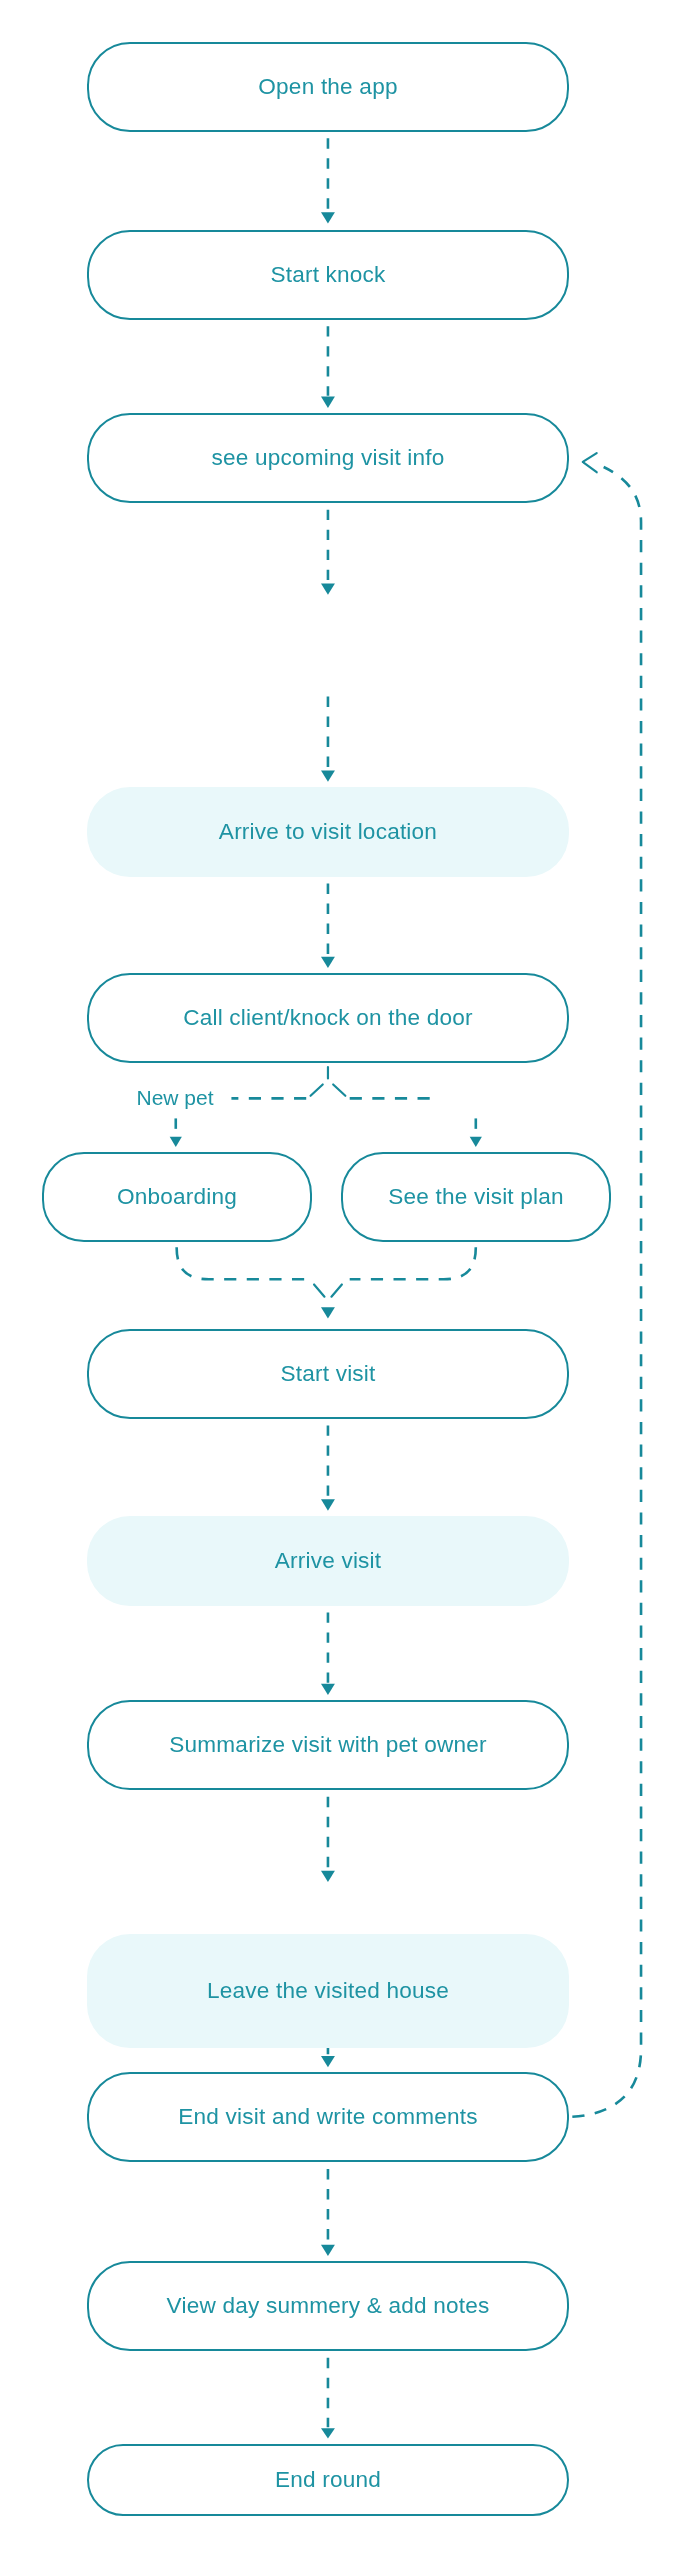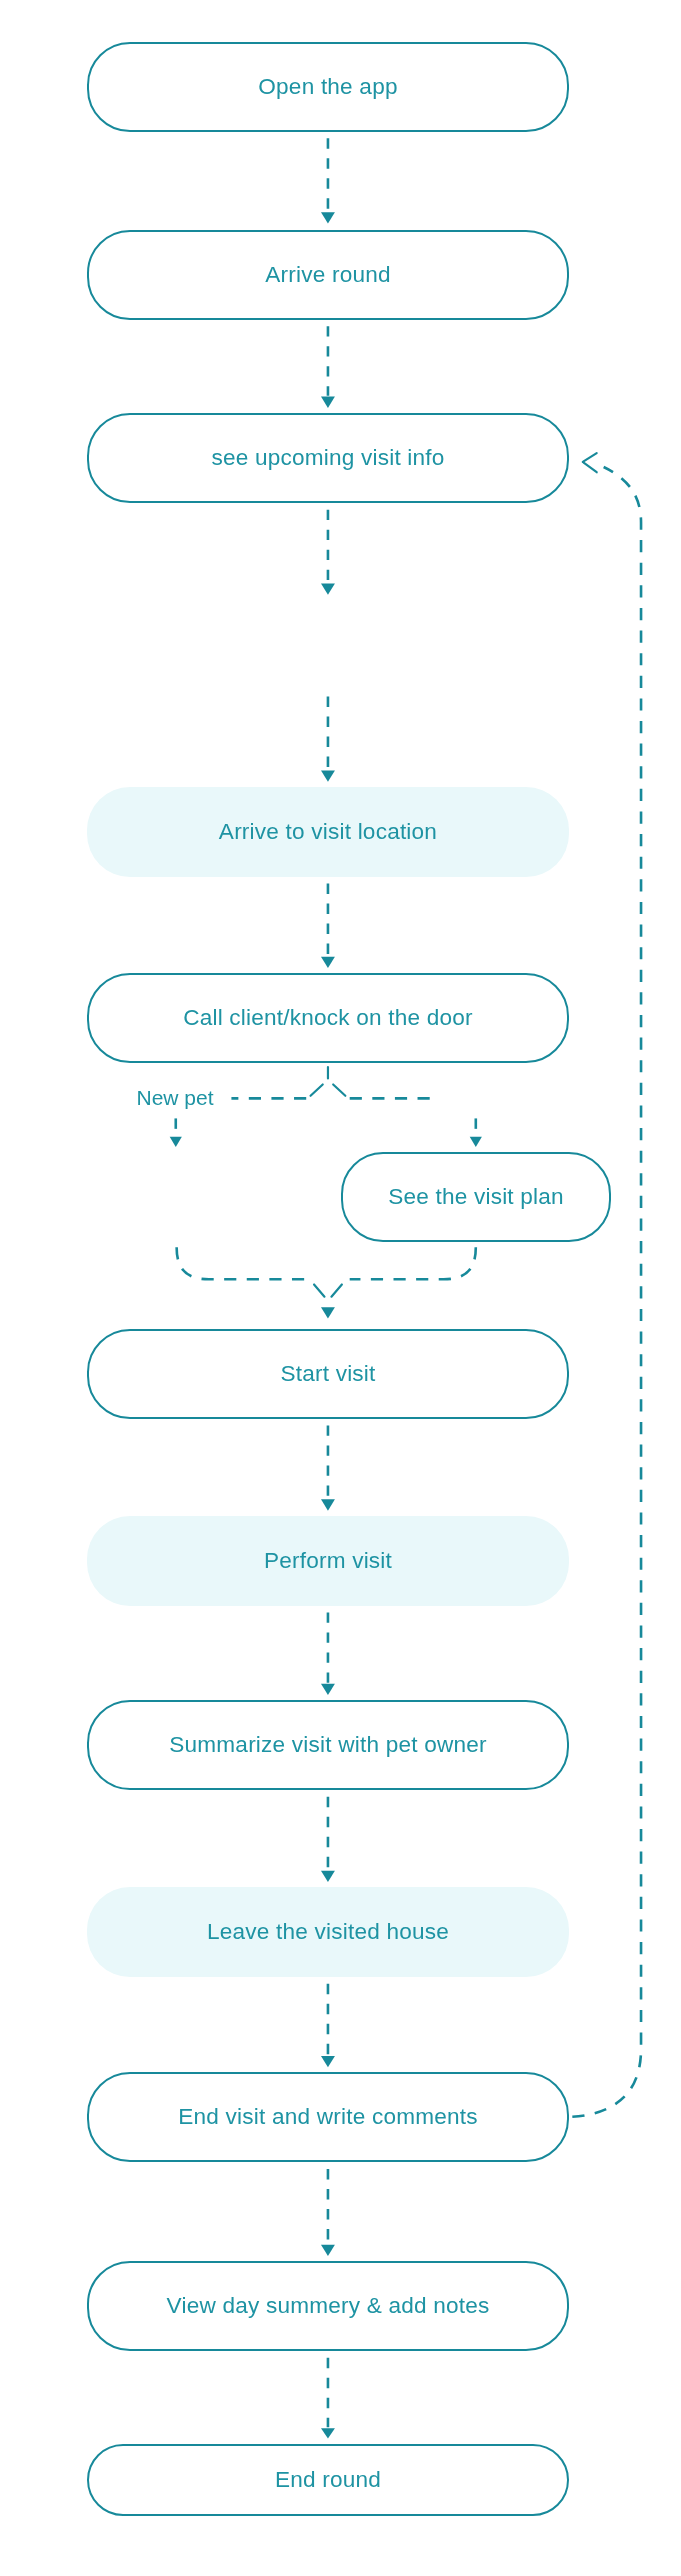--- a/index.html
+++ b/index.html
@@ -105,49 +105,52 @@
       <path class="dashwide" d="M 658 2434 C 703 2431 737 2410 737 2356 L 737 601 C 737 567 719 549 694 537"></path>
       <path class="solid" d="M 686 521 L 670 531"></path>
       <path class="solid" d="M 686 543 L 671 532"></path>
     </g>
   </svg>
 
   <div class="node outline" style="left:87px;top:42px;width:482px;height:90px">
     <span>Open the app</span>
   </div>
   <div class="node outline" style="left:87px;top:230px;width:482px;height:90px">
-    <span>Arrive round</span>
+    <span>Start knock</span>
   </div>
   <div class="node outline" style="left:87px;top:413px;width:482px;height:90px">
     <span>see upcoming visit info</span>
   </div>
   <div class="node filled" style="left:87px;top:787px;width:482px;height:90px">
     <span>Arrive to visit location</span>
   </div>
   <div class="node outline" style="left:87px;top:973px;width:482px;height:90px">
     <span>Call client/knock on the door</span>
   </div>
 
   <div class="edge-label" style="left:123px;top:1085px;width:104px">New pet</div>
   <div class="edge-label" style="left:432px;top:1149px;width:87px">RCV</div>
 
+  <div class="node outline" style="left:42px;top:1152px;width:270px;height:90px;border-radius:42px">
+    <span>Onboarding</span>
+  </div>
   <div class="node outline" style="left:341px;top:1152px;width:270px;height:90px;border-radius:42px">
     <span>See the visit plan</span>
   </div>
 
   <div class="node outline" style="left:87px;top:1329px;width:482px;height:90px">
     <span>Start visit</span>
   </div>
   <div class="node filled" style="left:87px;top:1516px;width:482px;height:90px">
-    <span>Perform visit</span>
+    <span>Arrive visit</span>
   </div>
   <div class="node outline" style="left:87px;top:1700px;width:482px;height:90px">
     <span>Summarize visit with pet owner</span>
   </div>
-  <div class="node filled" style="left:87px;top:1887px;width:482px;height:90px">
+  <div class="node filled" style="left:87px;top:1934px;width:482px;height:114px">
     <span>Leave the visited house</span>
   </div>
   <div class="node outline" style="left:87px;top:2072px;width:482px;height:90px">
     <span>End visit and write comments</span>
   </div>
   <div class="node outline" style="left:87px;top:2261px;width:482px;height:90px">
     <span>View day summery &amp; add notes</span>
   </div>
   <div class="node outline" style="left:87px;top:2444px;width:482px;height:72px">
     <span>End round</span>

